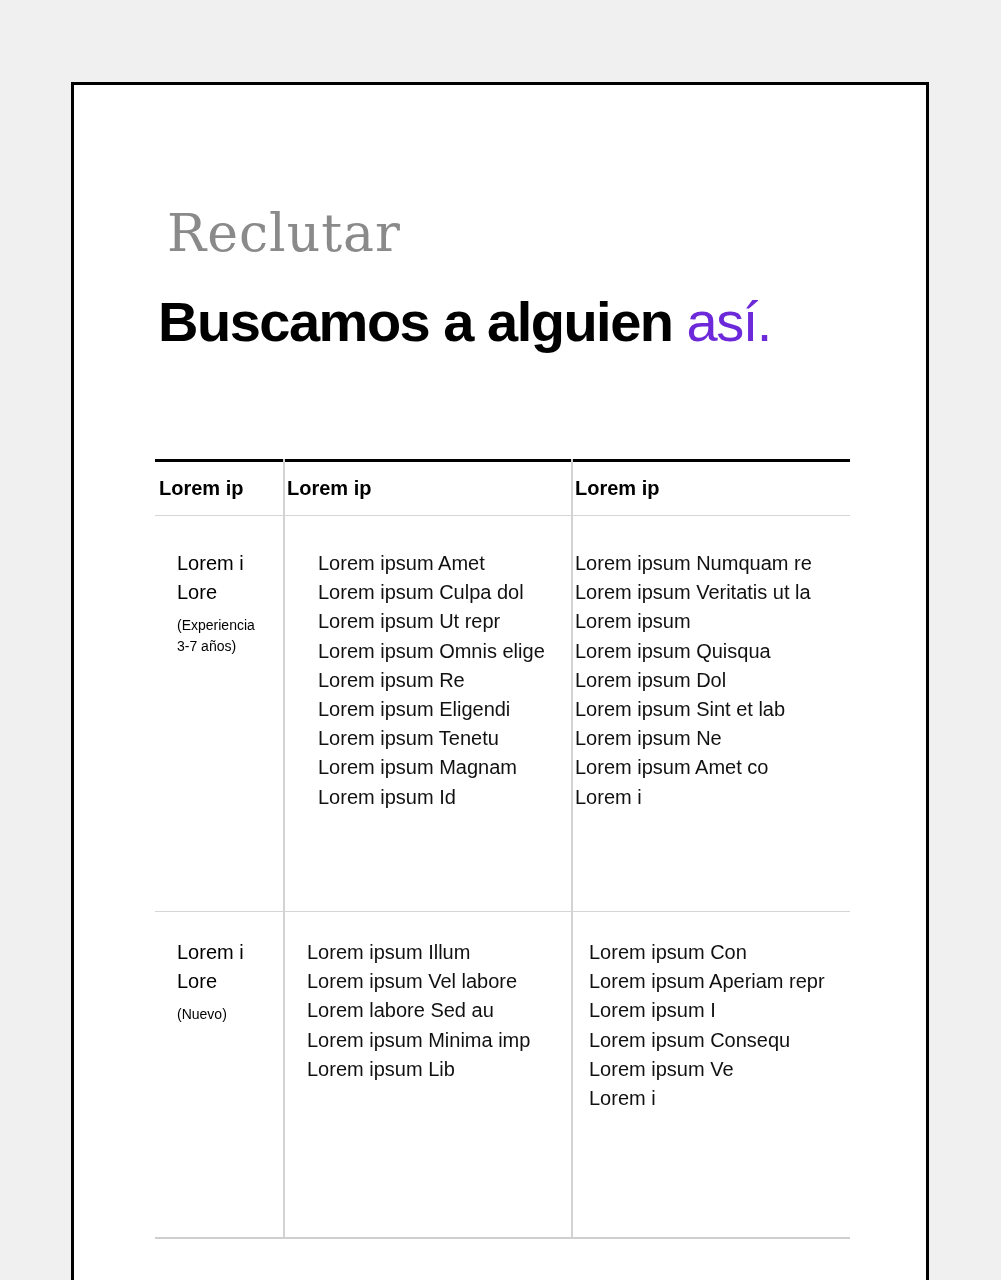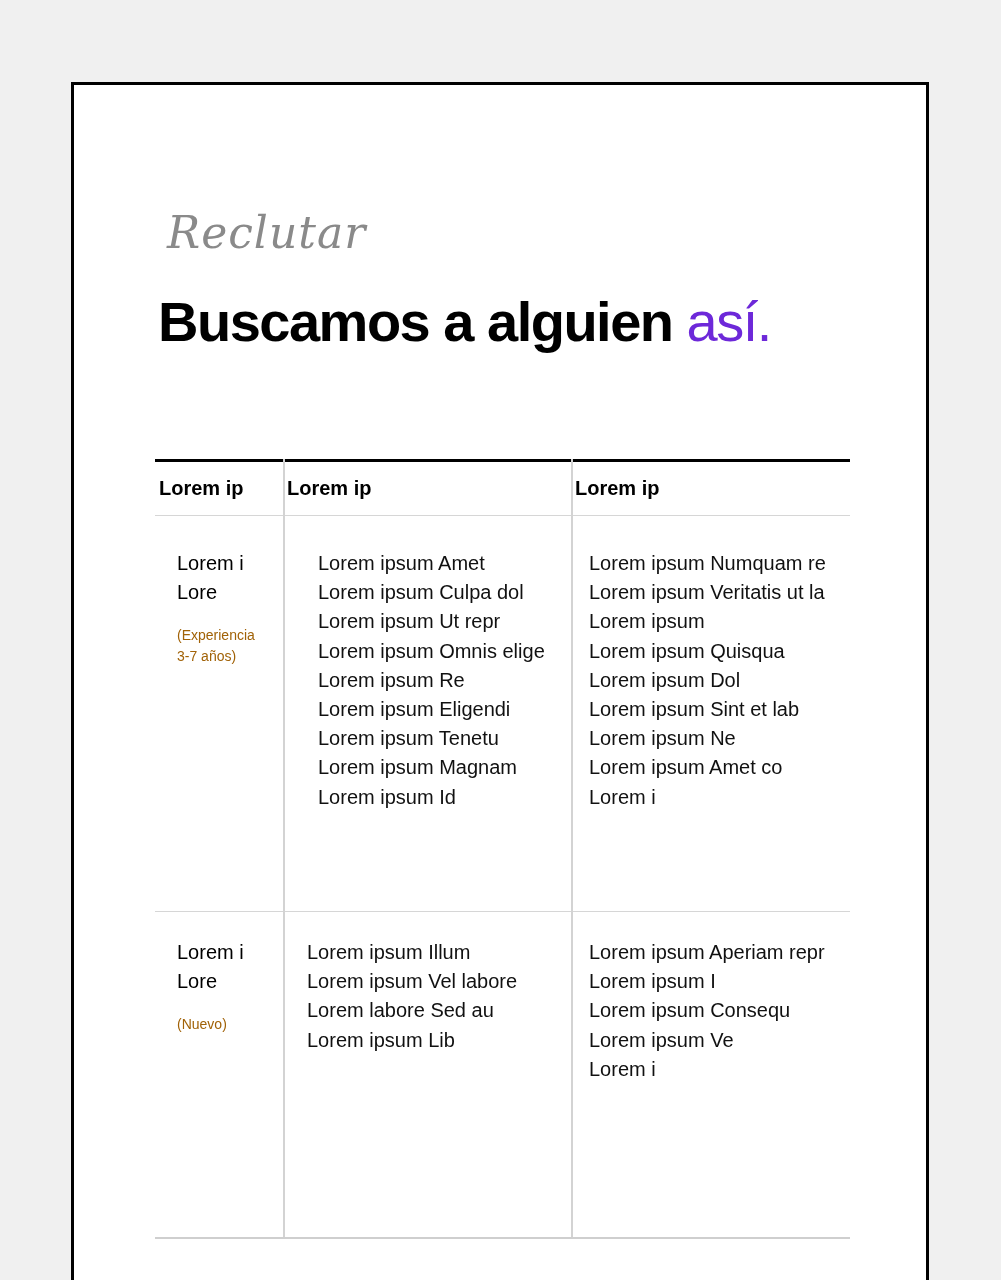--- a/index.html
+++ b/index.html
@@ -12,22 +12,21 @@
   .page {
     position: absolute; left: 71px; top: 82px;
     width: 852px; height: 1220px;
     background: #ffffff;
     border: 3px solid #000;
     box-sizing: content-box;
   }
   .eyebrow {
     position: absolute; left: 93px; top: 118px;
     font-family: "DejaVu Serif", serif;
-    font-style: italic;
-    font-size: 44px; line-height: 60px;
+    font-size: 52px; line-height: 60px;
     color: #8a8a8a;
     letter-spacing: 1px;
   }
   .headline {
     position: absolute; left: 84px; top: 202px;
     font-size: 56px; line-height: 70px;
     color: #000; letter-spacing: -1.5px; white-space: nowrap;
   }
   .headline .bold { font-weight: 700; }
   .headline .light { font-weight: 400; color: #6d28d9; }
@@ -40,21 +39,21 @@
   .hline.bottom { height: 2px; background: #cfcfcf; }
   .vline { position: absolute; top: 0; width: 2px; background: #d3d3d3; }
 
   .th {
     position: absolute; top: 14px;
     font-size: 20px; font-weight: 700; color: #000;
     line-height: 30px;
   }
   .rowhead { position: absolute; width: 90px; }
   .rowhead .title { font-size: 20px; line-height: 29px; color: #000; }
-  .rowhead .note { font-size: 14px; line-height: 21px; color: #a16207; margin-top: 18px; }
+  .rowhead .note { font-size: 14px; line-height: 21px; color: #000000; margin-top: 8px; }
   .list { position: absolute; margin: 0; padding: 0; list-style: none; }
   .list li { font-size: 20px; line-height: 29.2px; color: #111; white-space: nowrap; }
 </style>
 </head>
 <body>
 
 <div class="page">
   <div class="eyebrow">Reclutar</div>
   <div class="headline"><span class="bold">Buscamos a alguien</span><span class="light"> así.</span></div>
 
@@ -79,44 +78,46 @@
       <li>Lorem ipsum Amet</li>
       <li>Lorem ipsum Culpa dol</li>
       <li>Lorem ipsum Ut repr</li>
       <li>Lorem ipsum Omnis elige</li>
       <li>Lorem ipsum Re</li>
       <li>Lorem ipsum Eligendi</li>
       <li>Lorem ipsum Tenetu</li>
       <li>Lorem ipsum Magnam</li>
       <li>Lorem ipsum Id</li>
     </ul>
-    <ul class="list" style="left:434px;top:90px">
+    <ul class="list" style="left:420px;top:90px">
       <li>Lorem ipsum Numquam re</li>
       <li>Lorem ipsum Veritatis ut la</li>
       <li>Lorem ipsum</li>
       <li>Lorem ipsum Quisqua</li>
       <li>Lorem ipsum Dol</li>
       <li>Lorem ipsum Sint et lab</li>
       <li>Lorem ipsum Ne</li>
       <li>Lorem ipsum Amet co</li>
       <li>Lorem i</li>
     </ul>
 
     <div class="rowhead" style="left:22px;top:479px">
       <div class="title">Lorem i</div>
       <div class="title">Lore</div>
       <div class="note">(Nuevo)</div>
     </div>
     <ul class="list" style="left:152px;top:479px">
       <li>Lorem ipsum Illum</li>
       <li>Lorem ipsum Vel labore</li>
       <li>Lorem labore Sed au</li>
+      <li>Lorem ipsum Minima imp</li>
       <li>Lorem ipsum Lib</li>
     </ul>
     <ul class="list" style="left:434px;top:479px">
+      <li>Lorem ipsum Con</li>
       <li>Lorem ipsum Aperiam repr</li>
       <li>Lorem ipsum I</li>
       <li>Lorem ipsum Consequ</li>
       <li>Lorem ipsum Ve</li>
       <li>Lorem i</li>
     </ul>
   </div>
 </div>
 
 </body></html>

